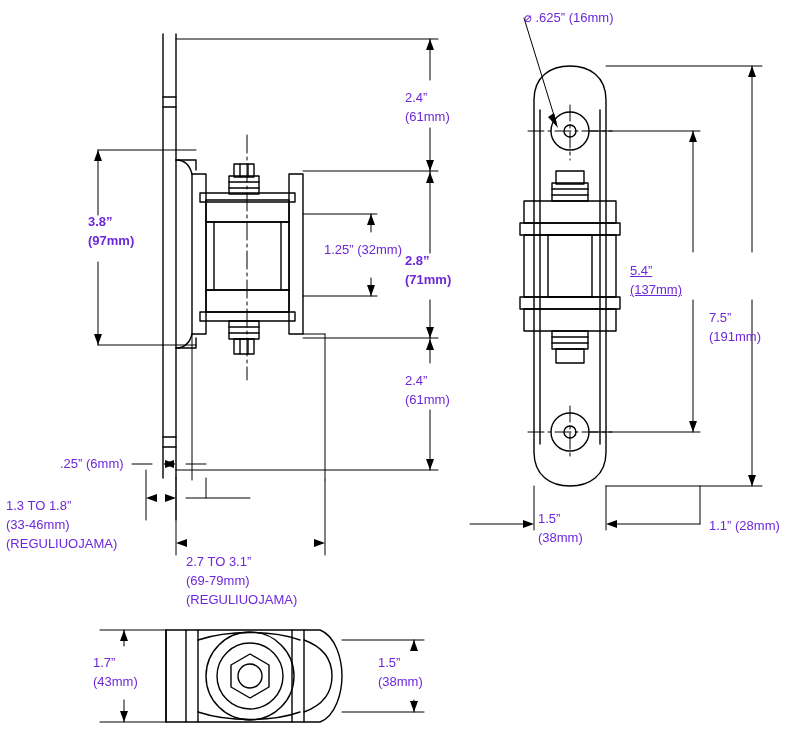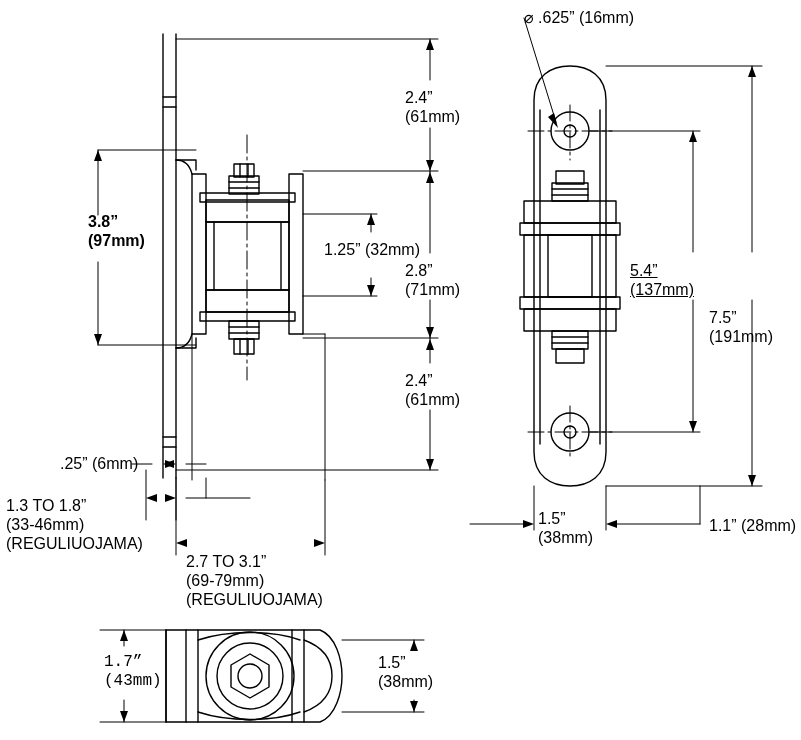--- a/index.html
+++ b/index.html
@@ -19,23 +19,23 @@
   svg.draw {
     position: absolute;
     left: 0;
     top: 0;
     width: 801px;
     height: 740px;
   }
   .lbl {
     position: absolute;
     font-family: "Liberation Sans", sans-serif;
-    font-size: 16px;
+    font-size: 13px;
     line-height: 19px;
-    color: #000000;
+    color: #6d28d9;
     white-space: pre;
     text-align: center;
   }
   .lbl.left { text-align: left; }
 </style>
 </head>
 <body>
 
 <div id="stage">
 
@@ -271,36 +271,36 @@
 
     </g>
   </svg>
 
   <div class="lbl left" style="left:524px; top:8px;">⌀ .625” (16mm)</div>
   <div class="lbl left" style="left:405px; top:88px;">2.4”
 (61mm)</div>
   <div class="lbl left" style="left:88px;  top:212px;font-weight:bold;">3.8”
 (97mm)</div>
   <div class="lbl left" style="left:324px; top:240px;">1.25” (32mm)</div>
-  <div class="lbl left" style="left:405px; top:261px;">2.8”
+  <div class="lbl left" style="left:405px; top:251px;font-weight:bold;">2.8”
 (71mm)</div>
   <div class="lbl left" style="left:405px; top:371px;">2.4”
 (61mm)</div>
   <div class="lbl left" style="left:60px;  top:454px;">.25” (6mm)</div>
   <div class="lbl left" style="left:6px;   top:496px;">1.3 TO 1.8”
 (33-46mm)
 (REGULIUOJAMA)</div>
   <div class="lbl left" style="left:186px; top:552px;">2.7 TO 3.1”
 (69-79mm)
 (REGULIUOJAMA)</div>
   <div class="lbl left" style="left:630px; top:261px;text-decoration:underline;">5.4”
 (137mm)</div>
   <div class="lbl left" style="left:709px; top:261px;margin-top:47px;">7.5”
 (191mm)</div>
   <div class="lbl left" style="left:538px; top:509px;">1.5”
 (38mm)</div>
   <div class="lbl left" style="left:709px; top:516px;">1.1” (28mm)</div>
-  <div class="lbl left" style="left:104px;  top:653px;font-family:Liberation Mono, monospace;">1.7”
+  <div class="lbl left" style="left:93px;  top:653px;">1.7”
 (43mm)</div>
   <div class="lbl left" style="left:378px; top:653px;">1.5”
 (38mm)</div>
 
 </div>
 
 </body></html>

